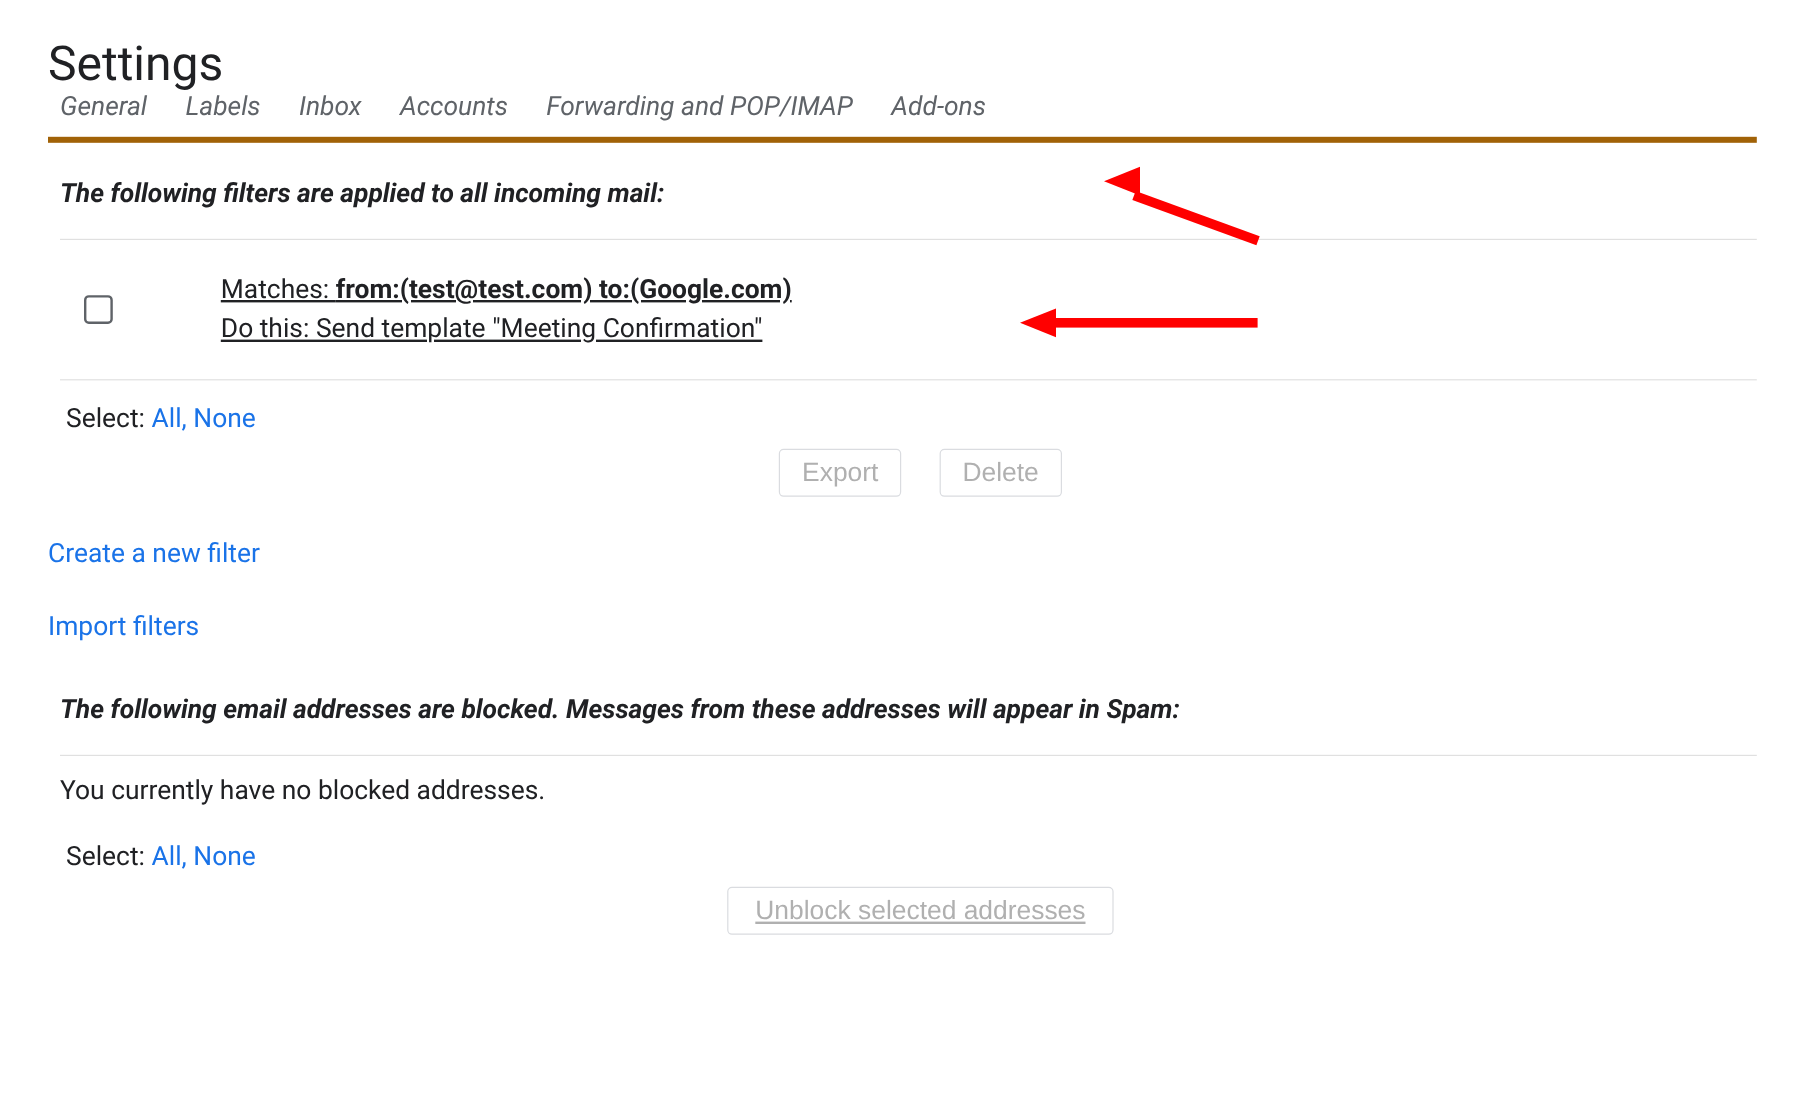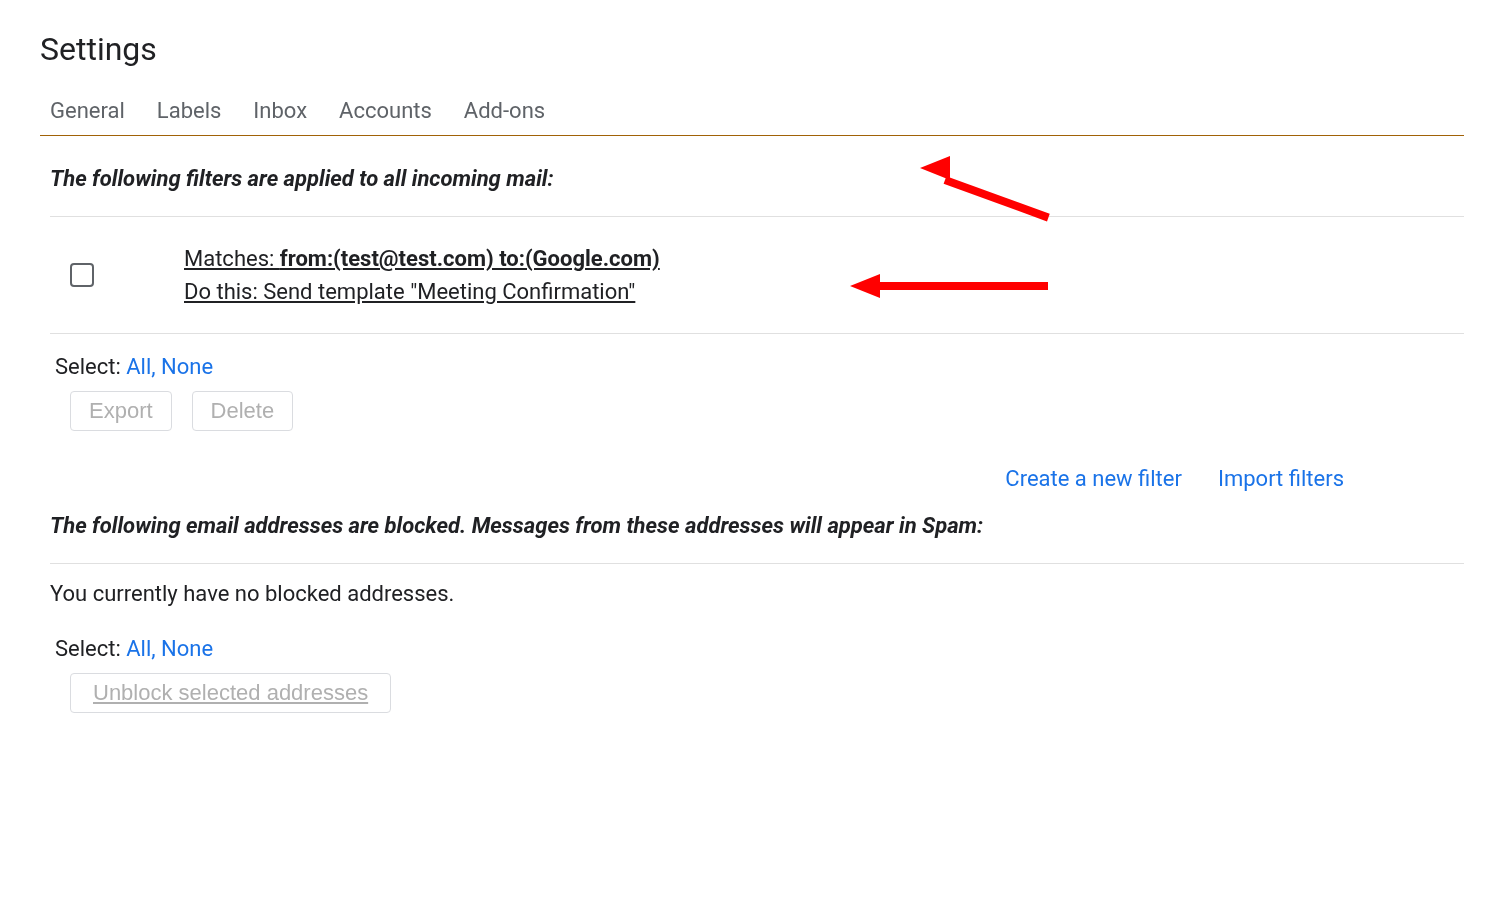--- a/index.html
+++ b/index.html
@@ -7,32 +7,32 @@
       padding: 0;
       box-sizing: border-box;
     }
     body {
       font-family: -apple-system, BlinkMacSystemFont, "Segoe UI", Roboto, Arial, sans-serif;
       background: #fff;
       color: #202124;
       padding: 20px 40px;
     }
     .page-title {
-      font-size: 32px;
+      font-size: 40px;
       font-weight: 400;
       color: #202124;
-      margin-bottom: 30px;
       margin-top: 10px;
     }
     .tabs {
       display: flex;
       gap: 32px;
-      border-bottom: 1px solid #a16207;
+      border-bottom: 5px solid #a16207;
       margin-bottom: 30px;
       padding-left: 10px;
+      font-style: italic;
     }
     .tab {
       font-size: 22px;
       color: #5f6368;
       padding-bottom: 12px;
       cursor: pointer;
       white-space: nowrap;
     }
     .tab.active {
       color: #1a73e8;
@@ -90,40 +90,42 @@
     }
     .select-row .link {
       color: #1a73e8;
       cursor: pointer;
     }
     .select-row .comma {
       color: #1a73e8;
     }
     .button-row {
       display: flex;
-      gap: 20px;
+      gap: 32px;
       margin-top: 12px;
       padding-left: 30px;
+      justify-content: center;
     }
     .btn {
       font-size: 22px;
       padding: 6px 18px;
       border: 1px solid #dadce0;
       border-radius: 4px;
       background: #fff;
       color: #b0b0b0;
       cursor: pointer;
     }
     .filter-links {
       display: flex;
       justify-content: flex-end;
       gap: 36px;
       margin-top: 35px;
-      margin-bottom: 22px;
+      margin-bottom: 44px;
       padding-right: 120px;
+      flex-direction: column;
     }
     .filter-links .link {
       font-size: 22px;
       color: #1a73e8;
       cursor: pointer;
     }
     .blocked-empty {
       font-size: 22px;
       color: #202124;
       margin-top: 17px;
@@ -155,20 +157,21 @@
 </head>
 <body>
 
 <h1 class="page-title">Settings</h1>
 
 <div class="tabs">
   <div class="tab">General</div>
   <div class="tab">Labels</div>
   <div class="tab">Inbox</div>
   <div class="tab">Accounts</div>
+  <div class="tab">Forwarding and POP/IMAP</div>
   <div class="tab">Add-ons</div>
 </div>
 
 <div class="annotation">
   <div class="arrow" style="top:-10px; left:880px;"></div>
   <div class="arrow-tail" style="top:10px; left:905px; width:110px; transform-origin:left center; transform:rotate(20deg);"></div>
 </div>
 
 <div class="section-heading">The following filters are applied to all incoming mail:</div>
 

